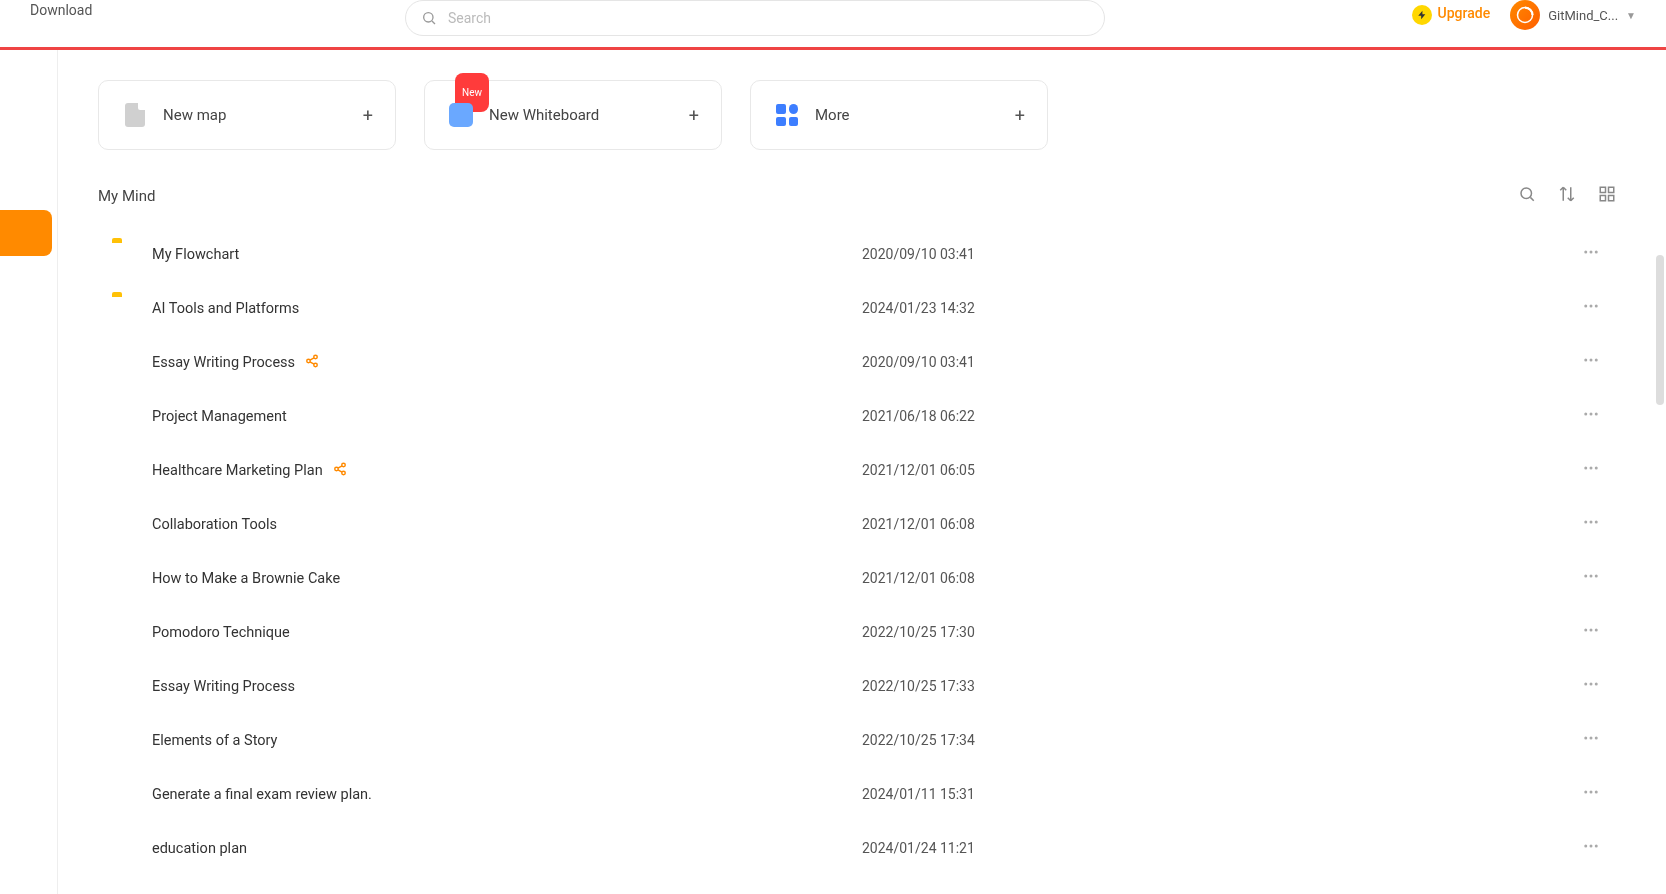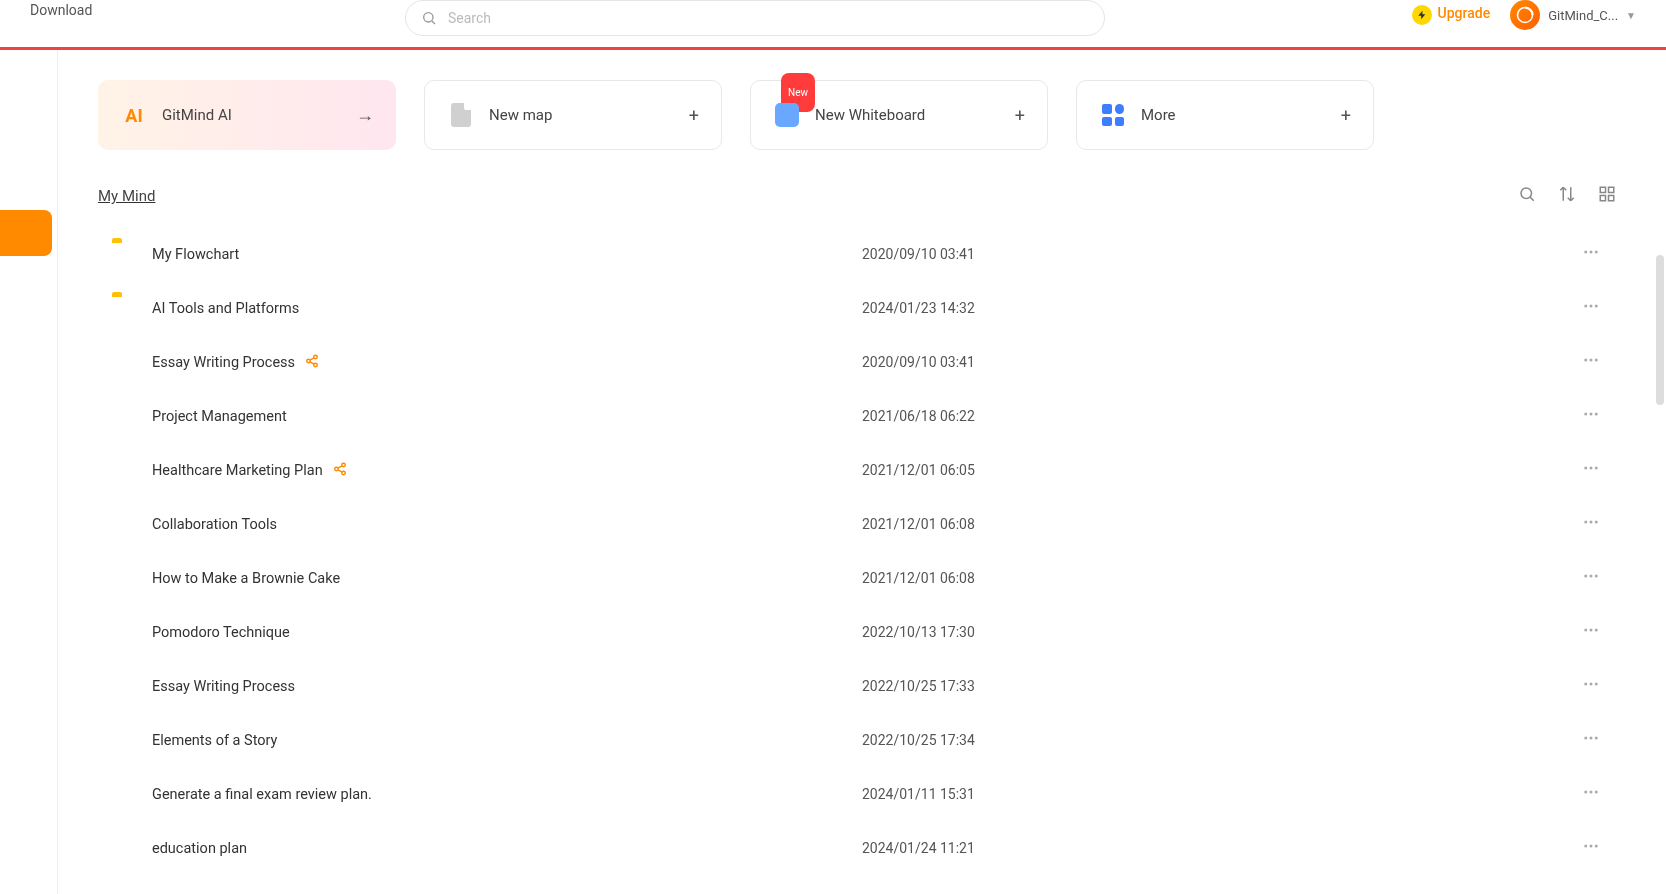--- a/index.html
+++ b/index.html
@@ -211,21 +211,20 @@
       font-size: 10px;
       padding: 14px 7px;
       border-radius: 8px;
       font-weight: 400;
     }
     .section-header {
       display: flex;
       align-items: center;
       justify-content: space-between;
       margin-bottom: 20px;
-      text-decoration: underline;
     }
     .section-title {
       font-size: 15px;
       color: #444;
     }
     .section-tools {
       display: flex;
       gap: 22px;
       align-items: center;
     }
@@ -358,27 +357,20 @@
 </div>
 
 <div class="main-wrapper">
   <div class="sidebar">
     <div class="sidebar-btn"></div>
 
   </div>
 
   <div class="content">
     <div class="quick-actions">
-      <div class="action-card ai-card">
-        <span class="action-icon">
-            <span class="ai-icon-text">AI</span>
-          </span>
-        <span class="action-label">GitMind AI</span>
-        <span class="action-end-icon">→</span>
-      </div>
       <div class="action-card">
         <span class="action-icon">
             <span class="doc-icon-shape"></span>
           </span>
         <span class="action-label">New map</span>
         <span class="action-end-icon">+</span>
       </div>
       <div class="action-card">
         <span class="new-badge">New</span>
         <span class="action-icon">
@@ -522,21 +514,21 @@
                 <circle cx="5" cy="12" r="2"></circle>
                 <circle cx="12" cy="12" r="2"></circle>
                 <circle cx="19" cy="12" r="2"></circle>
               </svg></span>
           </div>
         </div>
         <div class="file-row">
           <div class="file-row-inner">
             <span class="file-icon"><span class="mindmap-icon-shape"></span></span>
             <span class="file-name">Pomodoro Technique</span>
-            <span class="file-date">2022/10/13 17:30</span>
+            <span class="file-date">2022/10/25 17:30</span>
             <span class="file-more"><svg width="18" height="18" viewBox="0 0 24 24" fill="currentColor">
                 <circle cx="5" cy="12" r="2"></circle>
                 <circle cx="12" cy="12" r="2"></circle>
                 <circle cx="19" cy="12" r="2"></circle>
               </svg></span>
           </div>
         </div>
         <div class="file-row">
           <div class="file-row-inner">
             <span class="file-icon"><span class="mindmap-icon-shape"></span></span>

